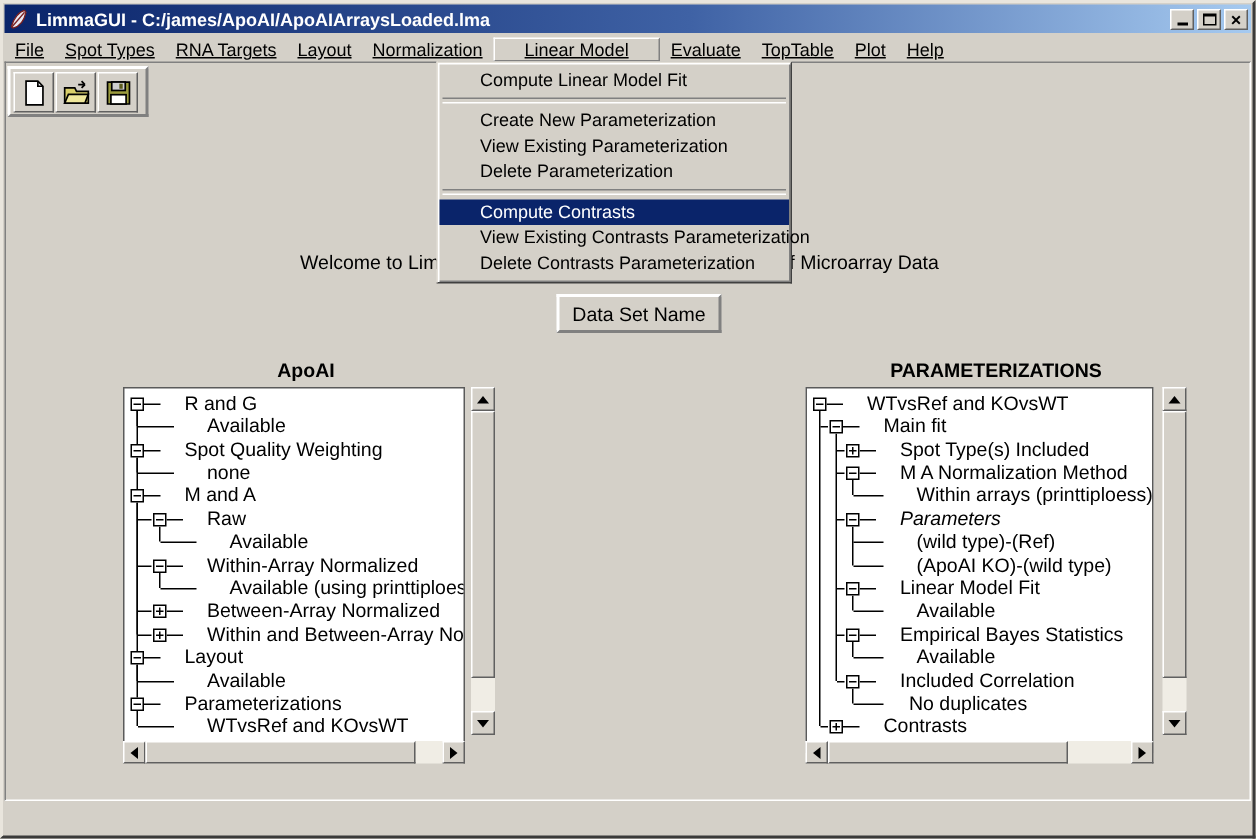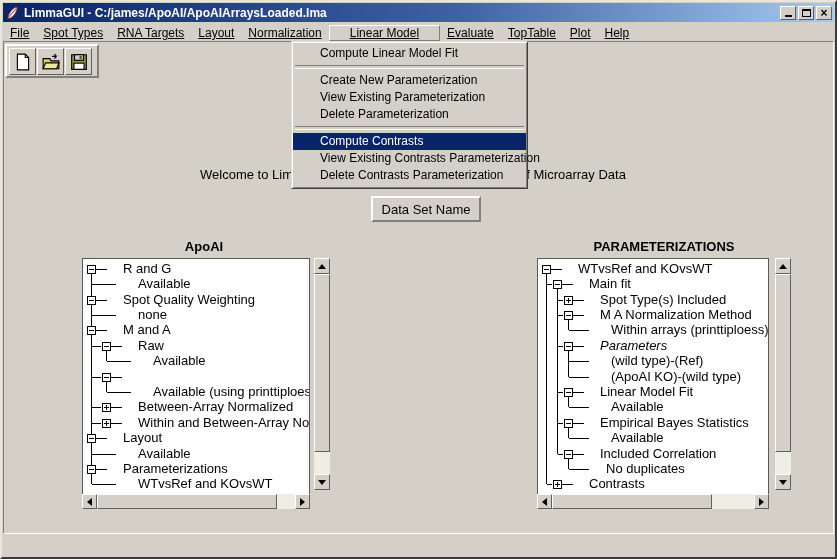--- a/index.html
+++ b/index.html
@@ -191,20 +191,21 @@
       <i class="h"></i>
     </div>
     <div class="tree-row-label" style="left: 55px; top: 79px; text-align: right;">Raw</div>
     <div class="tree-row-label" style="left: 70px; top: 94px;">Available</div>
     <div class="tl" style="left: 23px; top: 123px; width: 1px; height: 10px;"></div>
     <div class="tl" style="left: 24px; top: 133px; width: 24px; height: 1px;"></div>
     <div class="tl" style="left: 28px; top: 118px; width: 11px; height: 1px;"></div>
     <div class="tree-node-box" style="left: 19px; top: 114px;">
       <i class="h"></i>
     </div>
+    <div class="tree-row-label" style="left: 55px; top: 110px;">Within-Array Normalized</div>
     <div class="tree-row-label" style="left: 70px; top: 125px;">Available (using printtiploess)</div>
     <div class="tl" style="left: 28px; top: 148px; width: 11px; height: 1px;"></div>
     <div class="tree-node-box" style="left: 19px; top: 144px;">
       <i class="h"></i>
       <i class="v"></i>
     </div>
     <div class="tree-row-label" style="left: 55px; top: 140px;">Between-Array Normalized</div>
     <div class="tl" style="left: 28px; top: 164px; width: 11px; height: 1px;"></div>
     <div class="tree-node-box" style="left: 19px; top: 160px;">
       <i class="h"></i>

